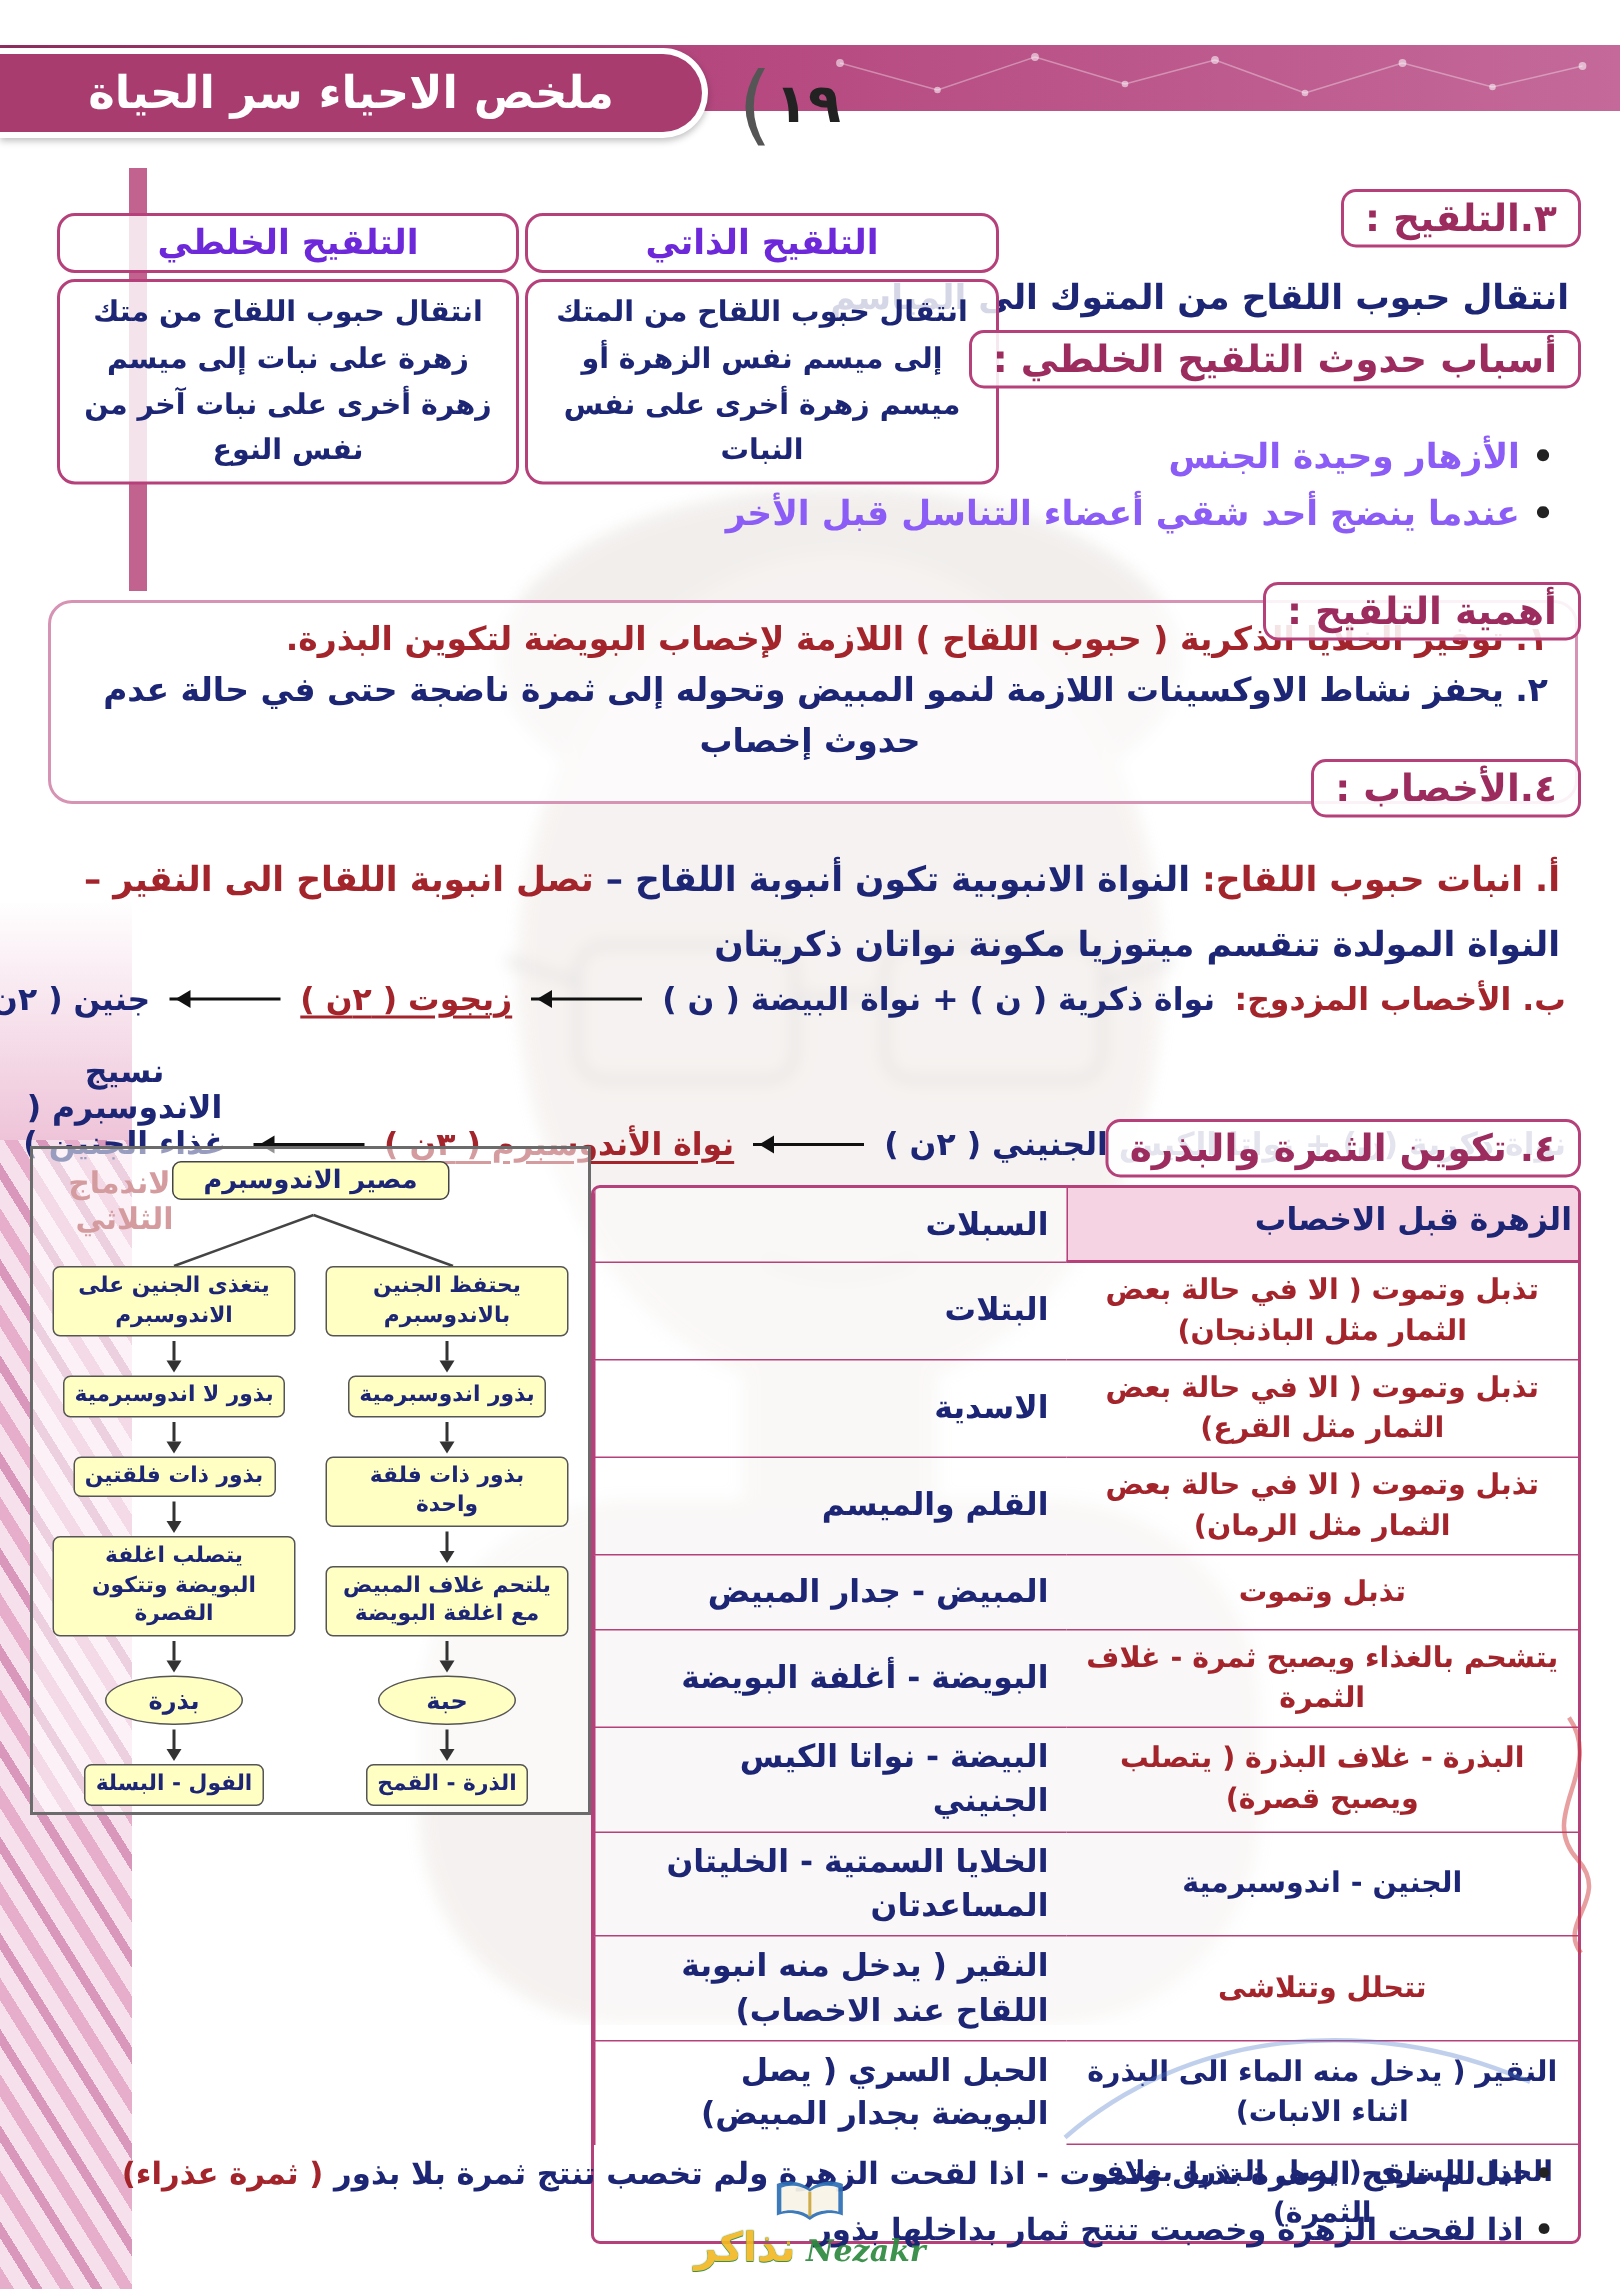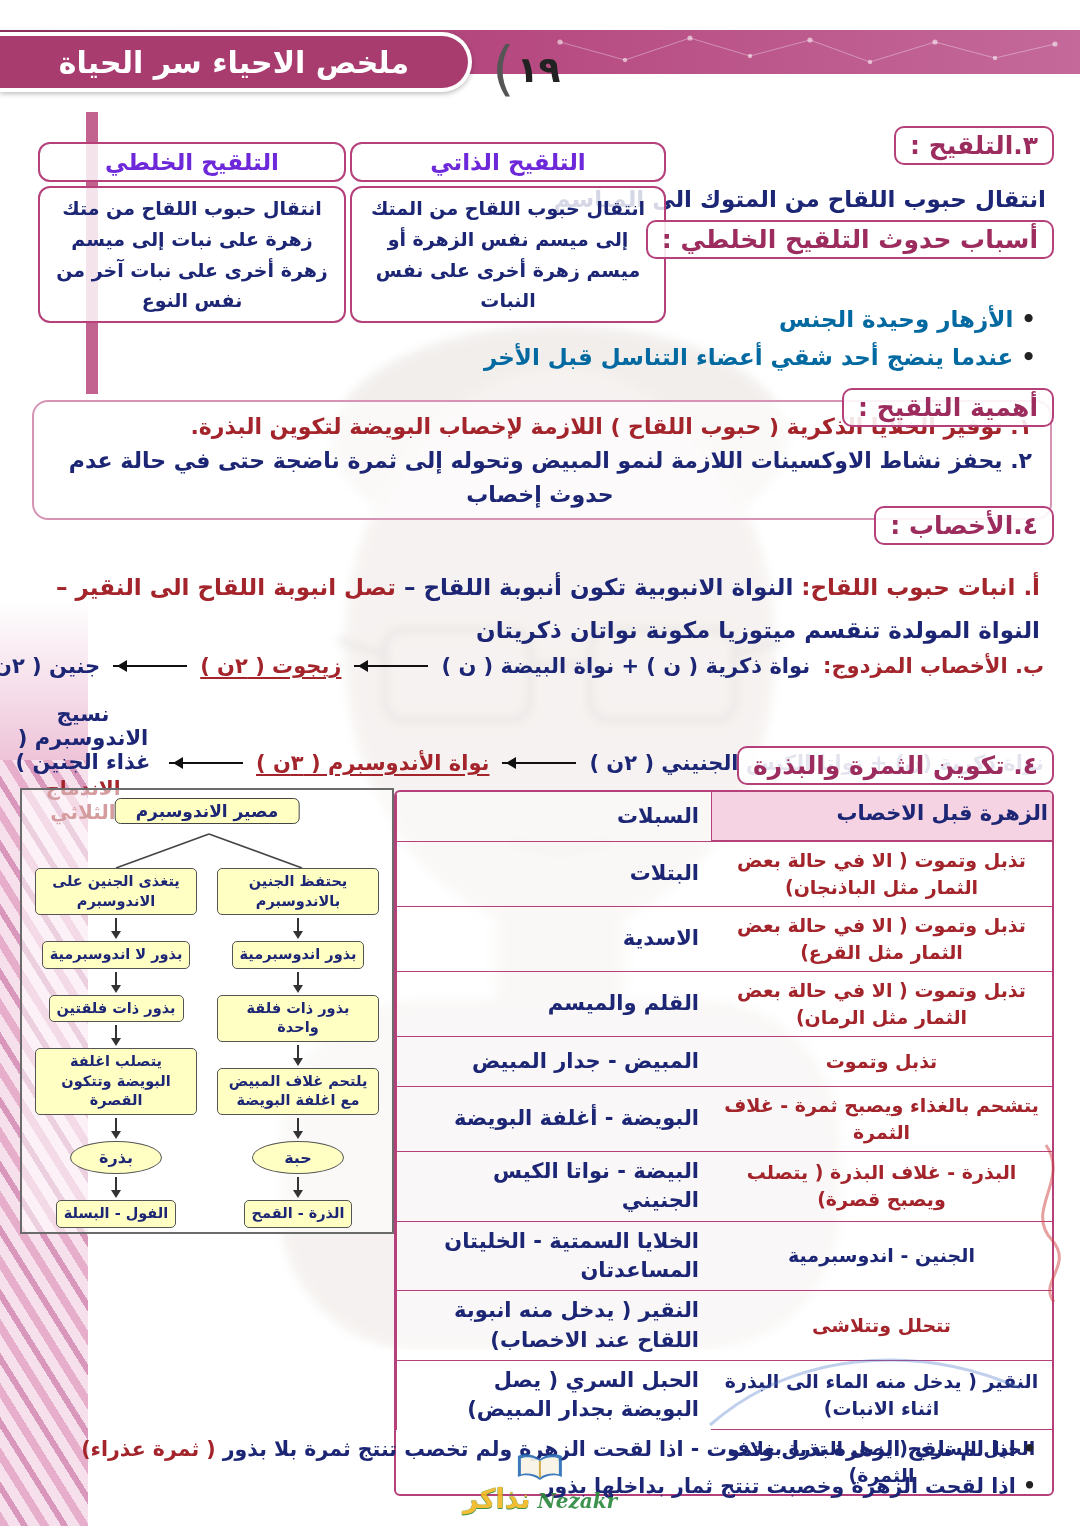--- a/index.html
+++ b/index.html
@@ -35,41 +35,41 @@
   .navy { color:#1c2674; } .red { color:#a3242b; }
   
   .sec3-def { position:absolute; top:186px; right:34px; width:410px; color:#1c2674;
     font-size:23px; z-index:2; white-space:nowrap; text-align:right; }
   .cmp-table { position:absolute; top:142px; left:38px; width:628px; z-index:2;
     display:grid; grid-template-columns:316px 1fr; gap:4px; direction:rtl; }
   .cmp-cell { background:rgba(255,255,255,.82); border:2.5px solid #b5407a; border-radius:12px;
     text-align:center; padding:5px 10px; }
   .cmp-head { color:#6d28d9; font-size:23px; }
   .cmp-body { color:#1c2674; font-size:19px; line-height:1.62; display:flex; align-items:center; justify-content:center; }
-  .reasons { position:absolute; top:300px; right:44px; z-index:2; color:#0369a1;
+  .reasons { position:absolute; top:286px; right:44px; z-index:2; color:#8b5cf6;
     font-size:23px; line-height:1.66; text-align:right; }
   .reasons .li::before { content:"•  "; color:#222; }
-  .imp-box { position:absolute; top:400px; right:28px; left:32px; height:120px; z-index:2;
+  .imp-box { position:absolute; top:400px; right:28px; left:32px; height:136px; z-index:2;
     border:2.5px solid #d793b4; border-radius:16px; background:rgba(255,255,255,.62);
     padding:8px 18px 4px 14px; font-size:22px; line-height:1.55; text-align:right; }
   .imp-line3 { text-align:center; }
   
   .germ { position:absolute; top:566px; right:40px; left:56px; z-index:2; color:#1c2674;
     font-size:23px; line-height:1.85; text-align:right; }
   .chain { position:absolute; right:36px; left:10px; display:flex; align-items:center; gap:13px;
     z-index:2; font-size:21px; color:#1c2674; white-space:nowrap; }
   #chain1 { top:654px; }
   #chain2 { top:702px; }
   .chain .mid { color:#a3242b; text-decoration:underline; text-underline-offset:4px; }
   .endcol { display:flex; flex-direction:column; align-items:center; gap:2px; white-space:normal; text-align:center; }
   .harrow { display:inline-block; width:74px; height:2.4px; background:#111; position:relative; flex:none; }
   .harrow::before { content:""; position:absolute; left:-2px; top:-5px;
     border:6px solid transparent; border-right:10px solid #111; }
   
-  .flowchart { position:absolute; top:788px; left:20px; width:374px; height:446px; z-index:2;
+  .flowchart { position:absolute; top:764px; left:20px; width:374px; height:446px; z-index:2;
     border:2px solid #6b6b6b; background:rgba(255,255,255,.55); }
   .fc-title { position:absolute; top:8px; left:50%; transform:translateX(-50%);
     background:#ffffc4; border:1.6px solid #444; border-radius:6px; padding:2px 20px;
     font-size:17px; color:#1c2674; white-space:nowrap; }
   .fc-lines { position:absolute; top:0; left:0; }
   .fc-cols { position:absolute; top:78px; left:0; right:0; bottom:4px; display:flex;
     justify-content:space-between; padding:0 10px; direction:rtl; }
   .fc-col { width:168px; display:flex; flex-direction:column; align-items:center; }
   .fc-box { background:#ffffc4; border:1.3px solid #555; border-radius:5px; padding:3px 7px;
     font-size:14.5px; color:#1c2674; text-align:center; line-height:1.35; max-width:162px; }

